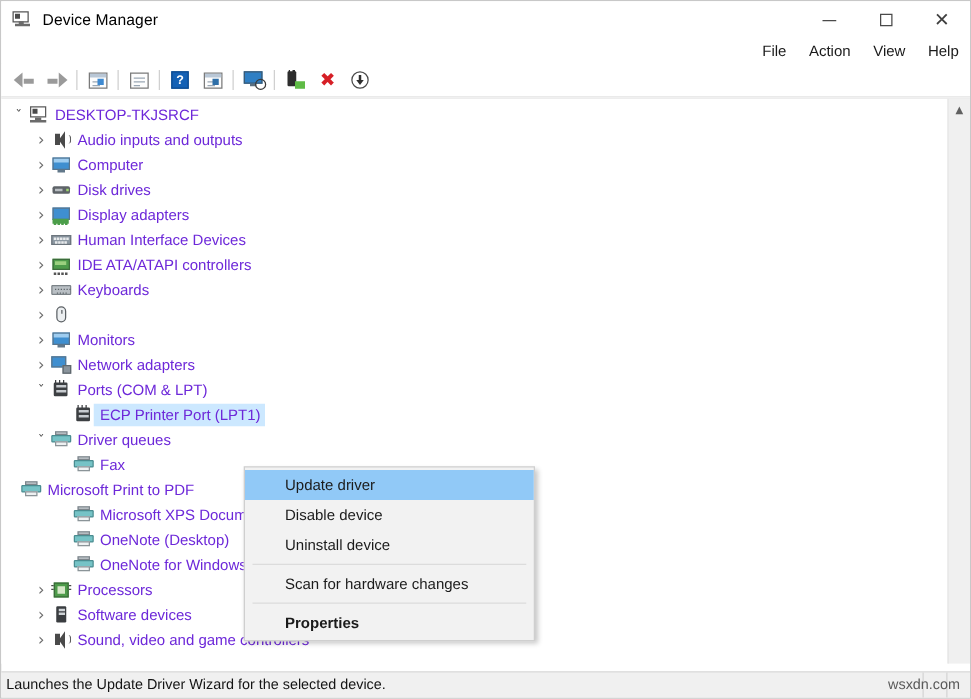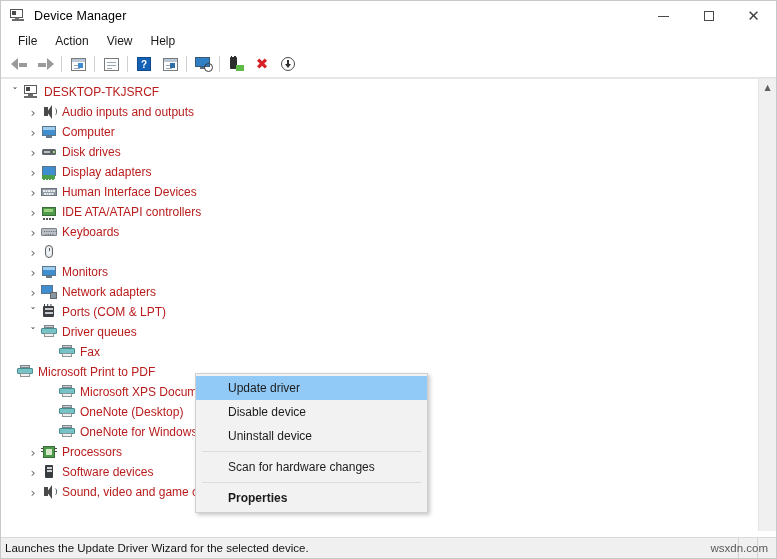--- a/index.html
+++ b/index.html
@@ -20,21 +20,21 @@
   .title-icon .base{position:absolute;left:2px;top:11px;width:12px;height:2px;background:#6b6b6b;}
   .title-icon .foot{position:absolute;left:5px;top:9px;width:4px;height:3px;background:#6b6b6b;}
   .title-text{font-size:12.5px;color:#000;letter-spacing:.1px;}
   .winbtns{position:absolute;right:0;top:0;height:30px;display:flex;}
   .winbtn{width:45px;height:30px;display:flex;align-items:center;justify-content:center;color:#3a3a3a;}
   .gl-min{display:block;width:11px;height:1px;background:#4a4a4a;}
   .gl-max{display:block;width:10px;height:10px;border:1px solid #4a4a4a;box-sizing:border-box;}
   .gl-close{display:block;font-size:15px;line-height:15px;font-family:"DejaVu Sans",sans-serif;color:#3f3f3f;}
 
   
-  .menubar{height:20px;display:flex;align-items:center;padding-left:8px;background:#fff;}
+  .menubar{height:20px;display:flex;align-items:center;padding-left:8px;background:#fff;justify-content:flex-end;}
   .menu-item{padding:2px 9px;font-size:12px;color:#1a1a1a;cursor:default;}
 
   
   .toolbar{height:26px;background:#fff;display:flex;align-items:center;padding-left:5px;
     border-bottom:1px solid #e3e3e3;}
   .tb{width:26px;height:24px;display:flex;align-items:center;justify-content:center;position:relative;}
   .tsep{width:1px;height:16px;background:#d0d0d0;margin:0 3px;}
   .arrow-ico{position:relative;width:17px;height:13px;}
   .arrow-ico .shaft{position:absolute;top:5px;height:4px;width:8px;background:#9a9a9a;}
   .arrow-ico .head{position:absolute;top:0;width:0;height:0;border-top:6.5px solid transparent;border-bottom:6.5px solid transparent;}
@@ -62,21 +62,21 @@
   .dl-ico:before{content:"";position:absolute;left:5.2px;top:2px;width:2px;height:5px;background:#2d2d2d;}
   .dl-ico:after{content:"";position:absolute;left:3.2px;top:6px;width:0;height:0;border-left:3.3px solid transparent;border-right:3.3px solid transparent;border-top:4px solid #2d2d2d;}
 
   
   .content{position:relative;height:452px;background:#fff;overflow:hidden;border-top:1px solid #e8e8e8;}
   .tree{position:absolute;left:0;top:0;right:17px;bottom:0;padding-top:3px;}
   .row{height:20px;display:flex;align-items:center;position:relative;white-space:nowrap;}
   .chev{width:16px;text-align:center;color:#6d6d6d;font-size:10px;font-family:"DejaVu Sans",sans-serif;
     flex:none;user-select:none;}
   .chev.open{color:#4a4a4a;}
-  .label{font-size:12px;color:#b91c1c;padding-left:5px;line-height:16px;}
+  .label{font-size:12px;color:#6d28d9;padding-left:5px;line-height:16px;}
   .row.selected .label{background:#cce8ff;padding:1px 4px 1px 5px;}
   .ti{width:16px;height:16px;flex:none;position:relative;}
 
   
   .i-pc{}
   .i-pc .b{position:absolute;left:1px;top:1px;width:13px;height:9px;border:1.5px solid #5b5b5b;background:#fff;box-sizing:border-box;}
   .i-pc .b:after{content:"";position:absolute;left:1px;top:1px;width:3.5px;height:3.5px;background:#4b4b4b;}
   .i-pc .f{position:absolute;left:5px;top:10px;width:5px;height:2px;background:#6b6b6b;}
   .i-pc .g{position:absolute;left:1px;top:12px;width:13px;height:2px;background:#6b6b6b;}
 
@@ -340,20 +340,28 @@
           <span class="label">Network adapters</span>
         </div>
         <div class="row" style="padding-left: 24px;">
           <span class="chev open" style="font-size: 11px;">ˇ</span>
           <span class="ti i-port">
             <span class="pin"></span>
             <span class="p"></span>
           </span>
           <span class="label">Ports (COM &amp; LPT)</span>
         </div>
+        <div class="row selected" style="padding-left: 42px;">
+          <span class="chev">&nbsp;</span>
+          <span class="ti i-port">
+            <span class="pin"></span>
+            <span class="p"></span>
+          </span>
+          <span class="label">ECP Printer Port (LPT1)</span>
+        </div>
         <div class="row" style="padding-left: 24px;">
           <span class="chev open" style="font-size: 11px;">ˇ</span>
           <span class="ti i-printer">
             <span class="top"></span>
             <span class="body"></span>
             <span class="out"></span>
           </span>
           <span class="label">Driver queues</span>
         </div>
         <div class="row" style="padding-left: 42px;">

